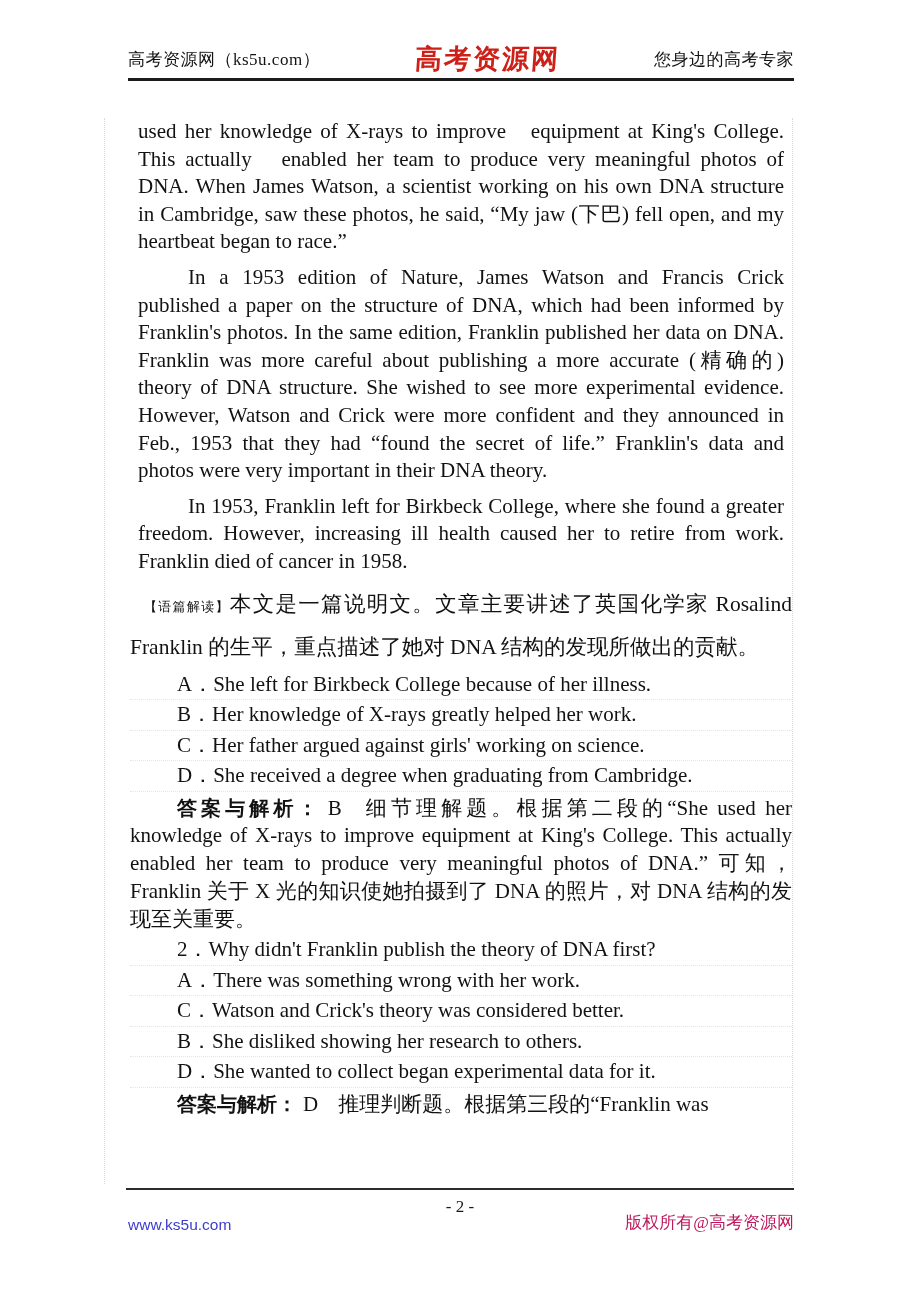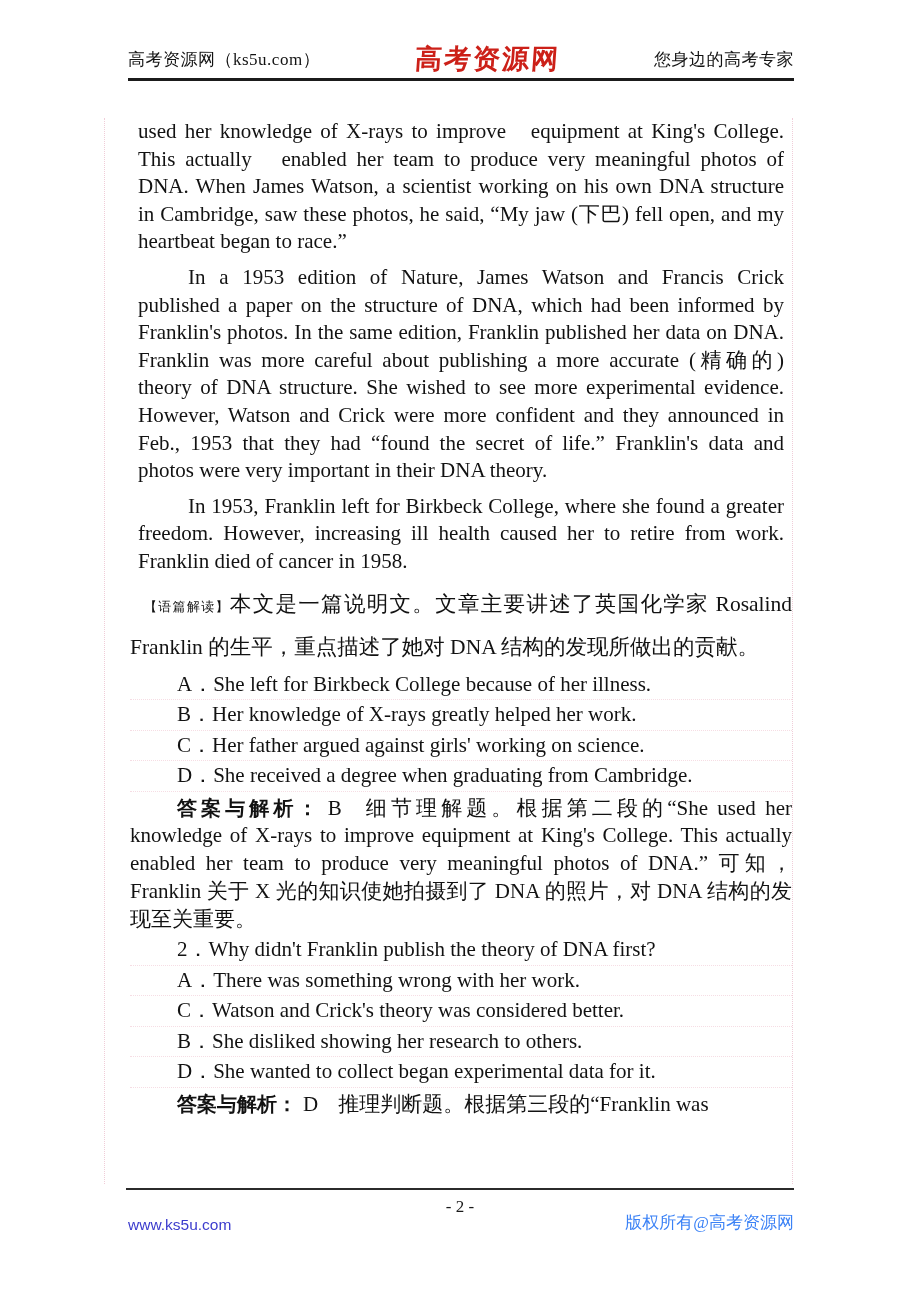--- a/index.html
+++ b/index.html
@@ -105,17 +105,17 @@
       <div class="qline">D．She wanted to collect began experimental data for it.</div>
     </div>
 
     <p class="answer"><span class="ans-label">答案与解析：</span><span class="ans-letter">D</span><span>推理判断题。根据第三段的“Franklin was</span></p>
 
   </div>
 
   <div class="footer-rule"></div>
   <div class="footer">
     <a href="#" class="footer-link" style="color:#3c3ccd;">www.ks5u.com</a>
-    <a href="#" class="footer-copy" style="color:#3b82f6;">版权所有@高考资源网</a>
+    <a href="#" class="footer-copy" style="color:#be185d;">版权所有@高考资源网</a>
   </div>
   <div class="page-num">- 2 -</div>
 
 </div>
 
 </body></html>

